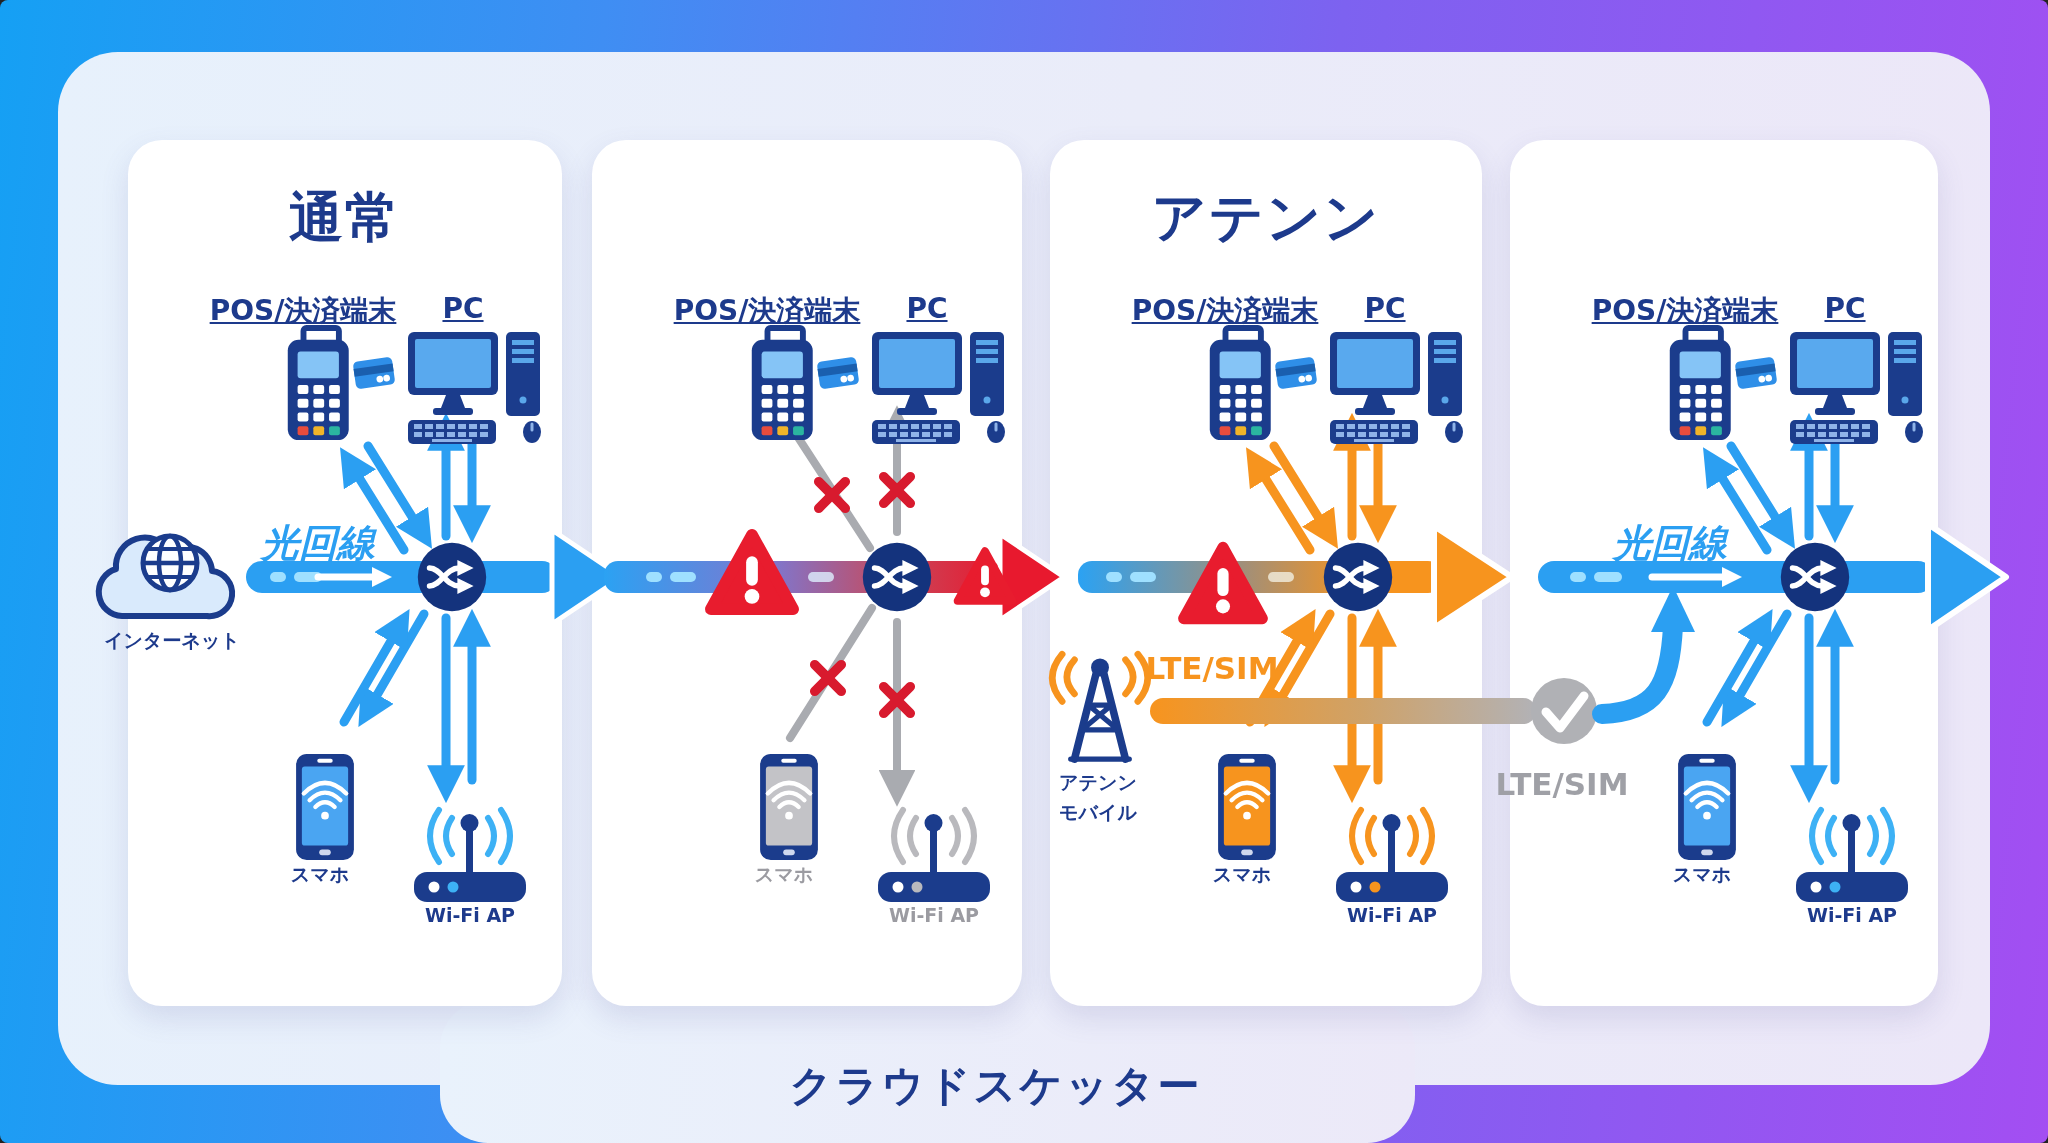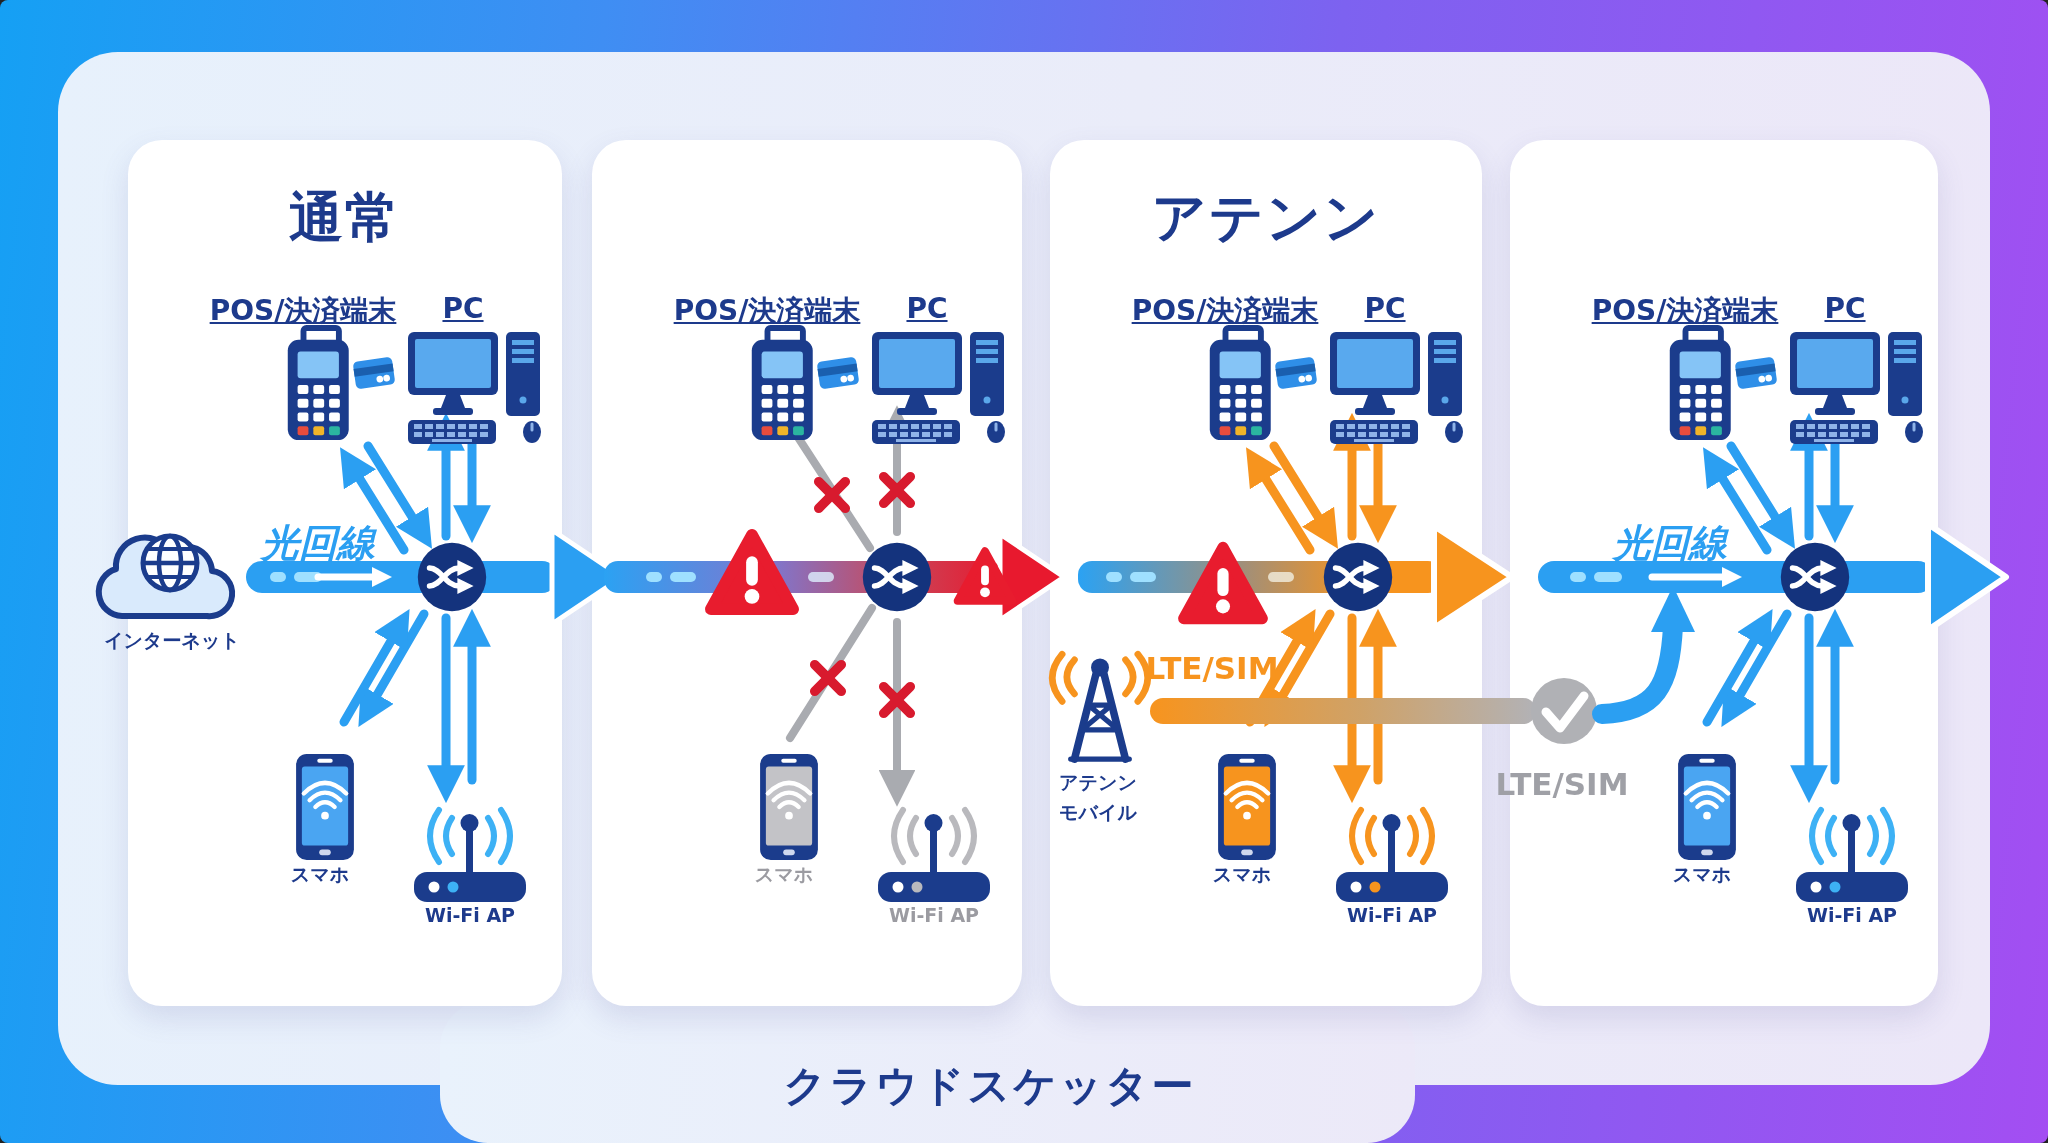--- a/index.html
+++ b/index.html
@@ -18,21 +18,21 @@
   svg.overlay{position:absolute;left:0;top:0;z-index:5;pointer-events:none;}
   .t{position:absolute;z-index:9;transform:translateX(-50%);white-space:nowrap;
      font-weight:800;color:#1d3a8c;}
   .title{font-size:54px;letter-spacing:2px;}
   .lbl{font-size:28px;text-decoration:underline;}
   .small{font-size:19px;}
   .line-lbl{font-size:38px;color:#2b9ff2;font-style:italic;}
   .lte-orange{font-size:31px;color:#f7941e;}
   .lte-gray{font-size:31px;color:#9fa0a6;}
   .gray{color:#9b9ba1;}
-  .footer{font-size:42px;letter-spacing:3px;}
+  .footer{font-size:42px;letter-spacing:3px;margin-left:6px;}
 </style>
 </head>
 <body>
 
 <div id="stage">
   <div class="inner"></div>
   <div class="notch"></div>
 
   <div class="panel" id="p1"></div>
   <div class="panel" id="p2"></div>

